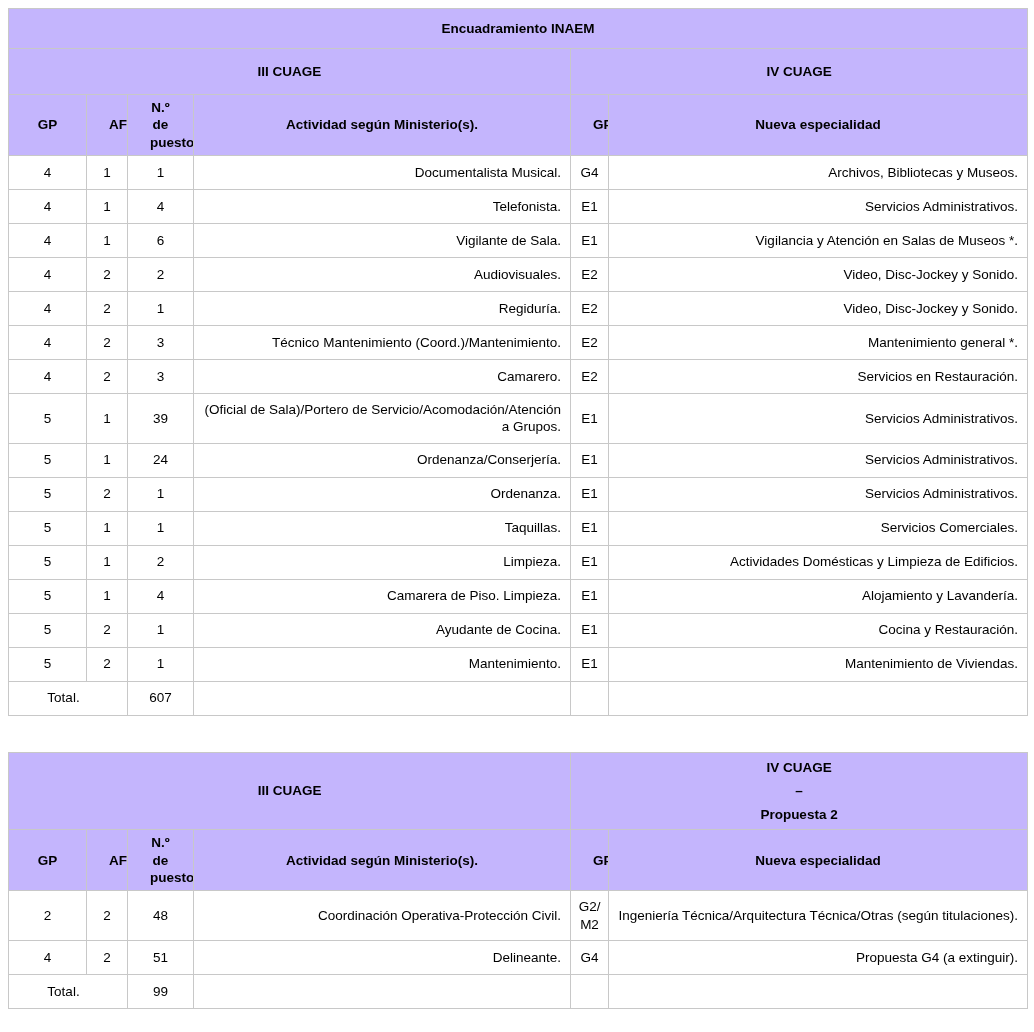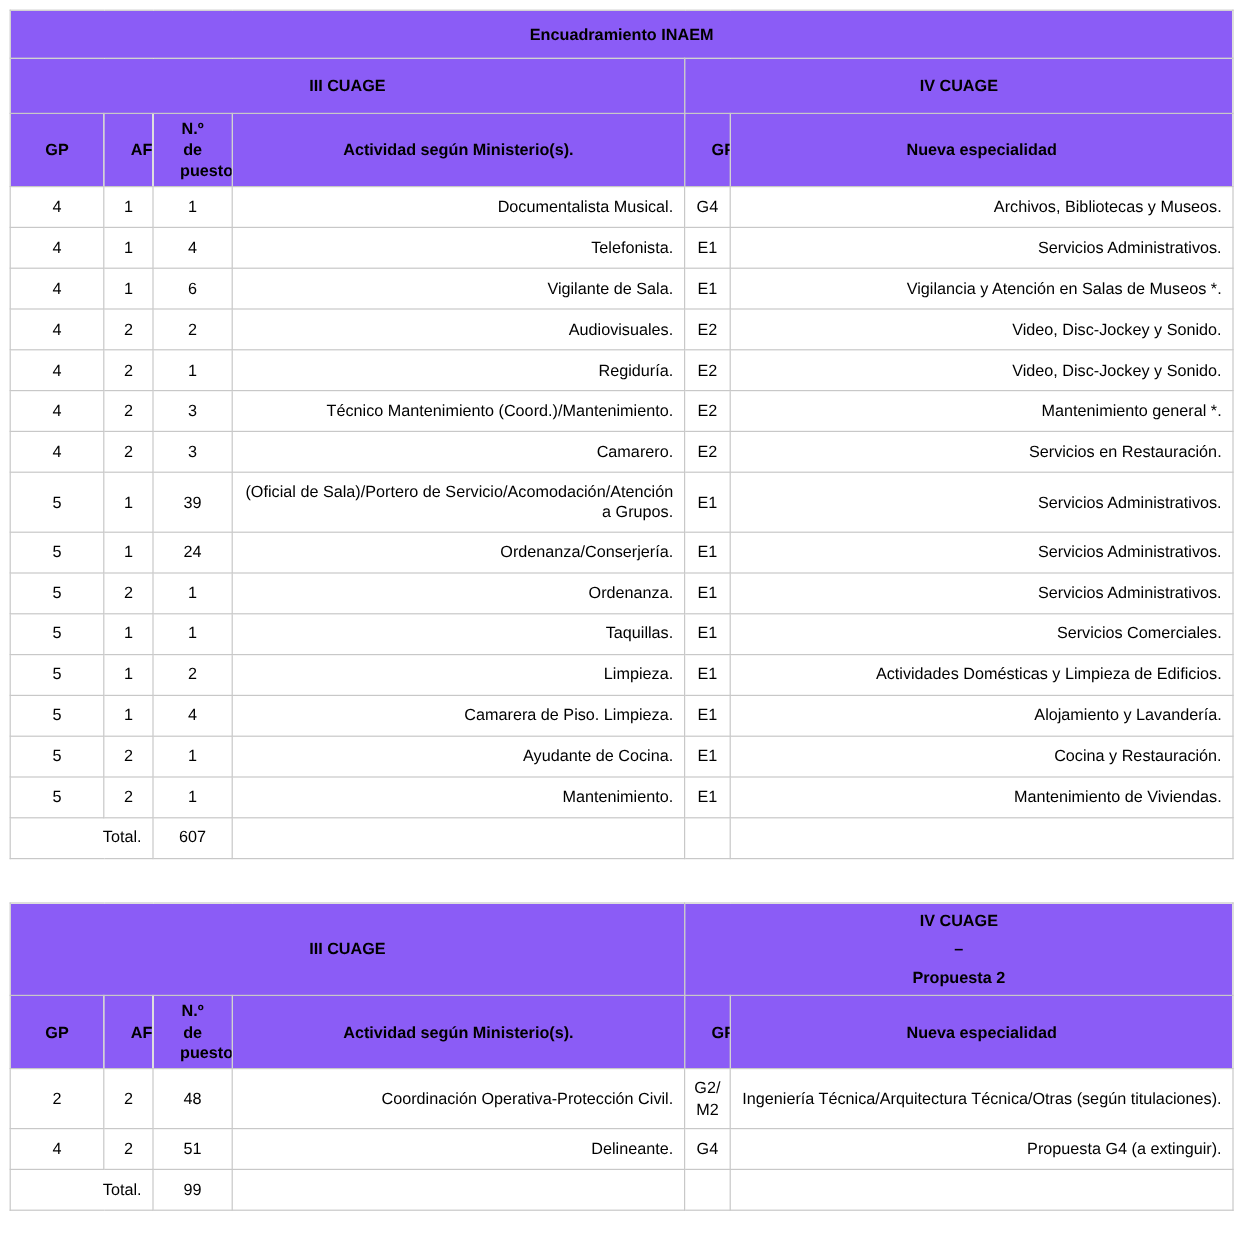--- a/index.html
+++ b/index.html
@@ -24,21 +24,21 @@
   }
   table.enc-table + table.enc-table {
     margin-top: 36px;
   }
   .enc-table th,
   .enc-table td {
     border: 1px solid #c8c8c8;
     overflow: hidden;
   }
   .enc-table thead th {
-    background: #8b5cf6;
+    background: #c4b5fd;
     font-weight: bold;
     text-align: center;
     vertical-align: middle;
     padding: 3px 22px;
   }
   .title-row th {
     height: 33px;
     font-size: 13.5px;
   }
   .group-row th {
@@ -66,21 +66,21 @@
     padding-right: 2px;
   }
   .enc-table td.c-left {
     text-align: right;
   }
   .enc-table td.cell-gp-iv {
     white-space: pre-line;
     margin-left: 11px;
   }
   .enc-table td.total-label {
-    text-align: right;
+    text-align: center;
     padding-left: 0;
   }
   
   col.w-gp  { width: 78px; }
   col.w-af  { width: 41px; }
   col.w-num { width: 66px; }
   col.w-act { width: 377px; }
   col.w-gp2 { width: 38px; }
   col.w-new { width: 419px; }
 </style>

